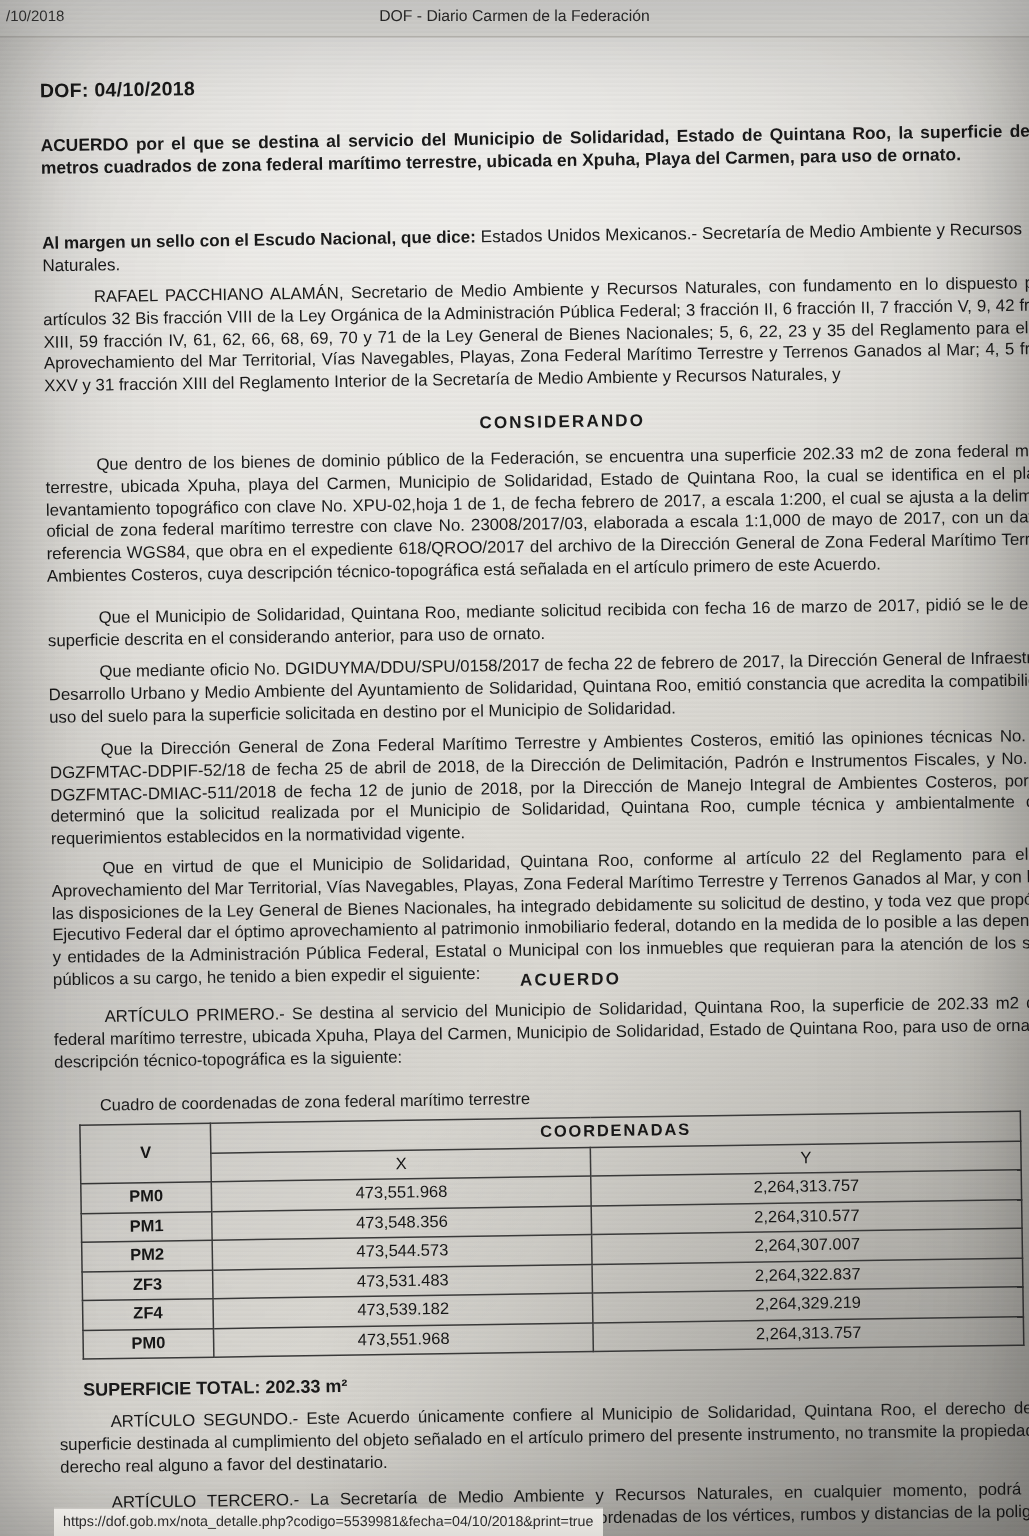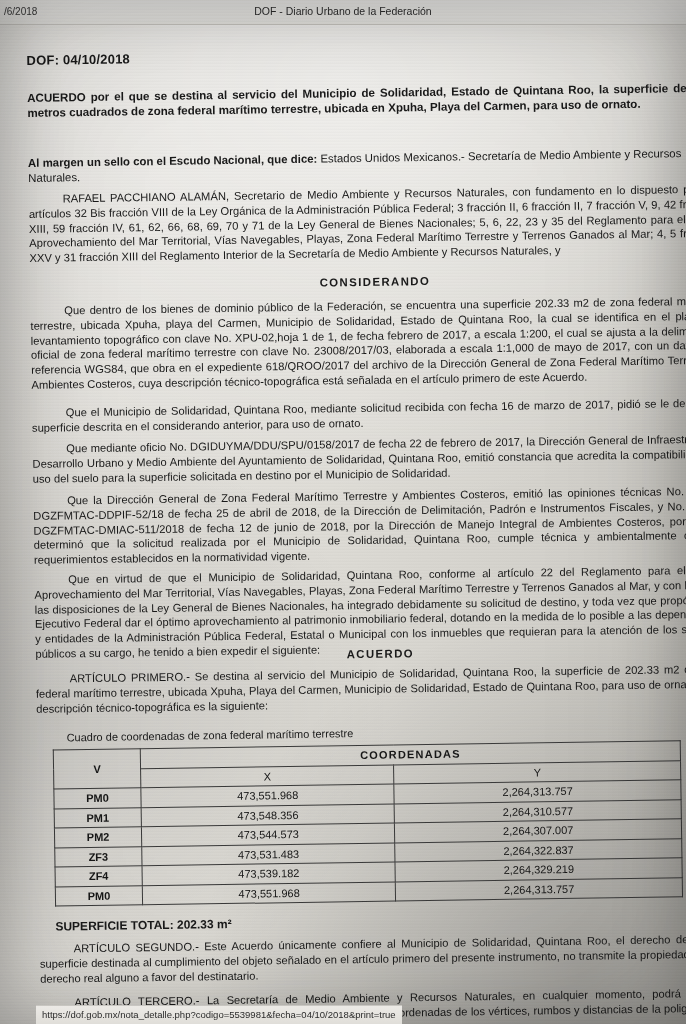--- a/index.html
+++ b/index.html
@@ -155,22 +155,22 @@
     mix-blend-mode: multiply;
   }
 </style>
 </head>
 <body>
 
 <div id="page">
   <div id="paper"></div>
 
   <div class="browser-top">
-    <span class="t-left">/6/2018</span>
-    <span class="t-center">DOF - Diario Urbano de la Federación</span>
+    <span class="t-left">/10/2018</span>
+    <span class="t-center">DOF - Diario Carmen de la Federación</span>
   </div>
 
   <div id="doc">
 
     <div class="blk doftitle">DOF: 04/10/2018</div>
 
     <div class="blk acuerdo-head">ACUERDO por el que se destina al servicio del Municipio de Solidaridad, Estado de Quintana Roo, la superficie de 202.33 metros cuadrados de zona federal marítimo terrestre, ubicada en Xpuha, Playa del Carmen, para uso de ornato.</div>
 
     <div class="blk almargen">
       <span>Al margen un sello con el Escudo Nacional, que dice:</span><span class="plain"> Estados Unidos Mexicanos.- Secretaría de Medio Ambiente y Recursos Naturales.</span>

